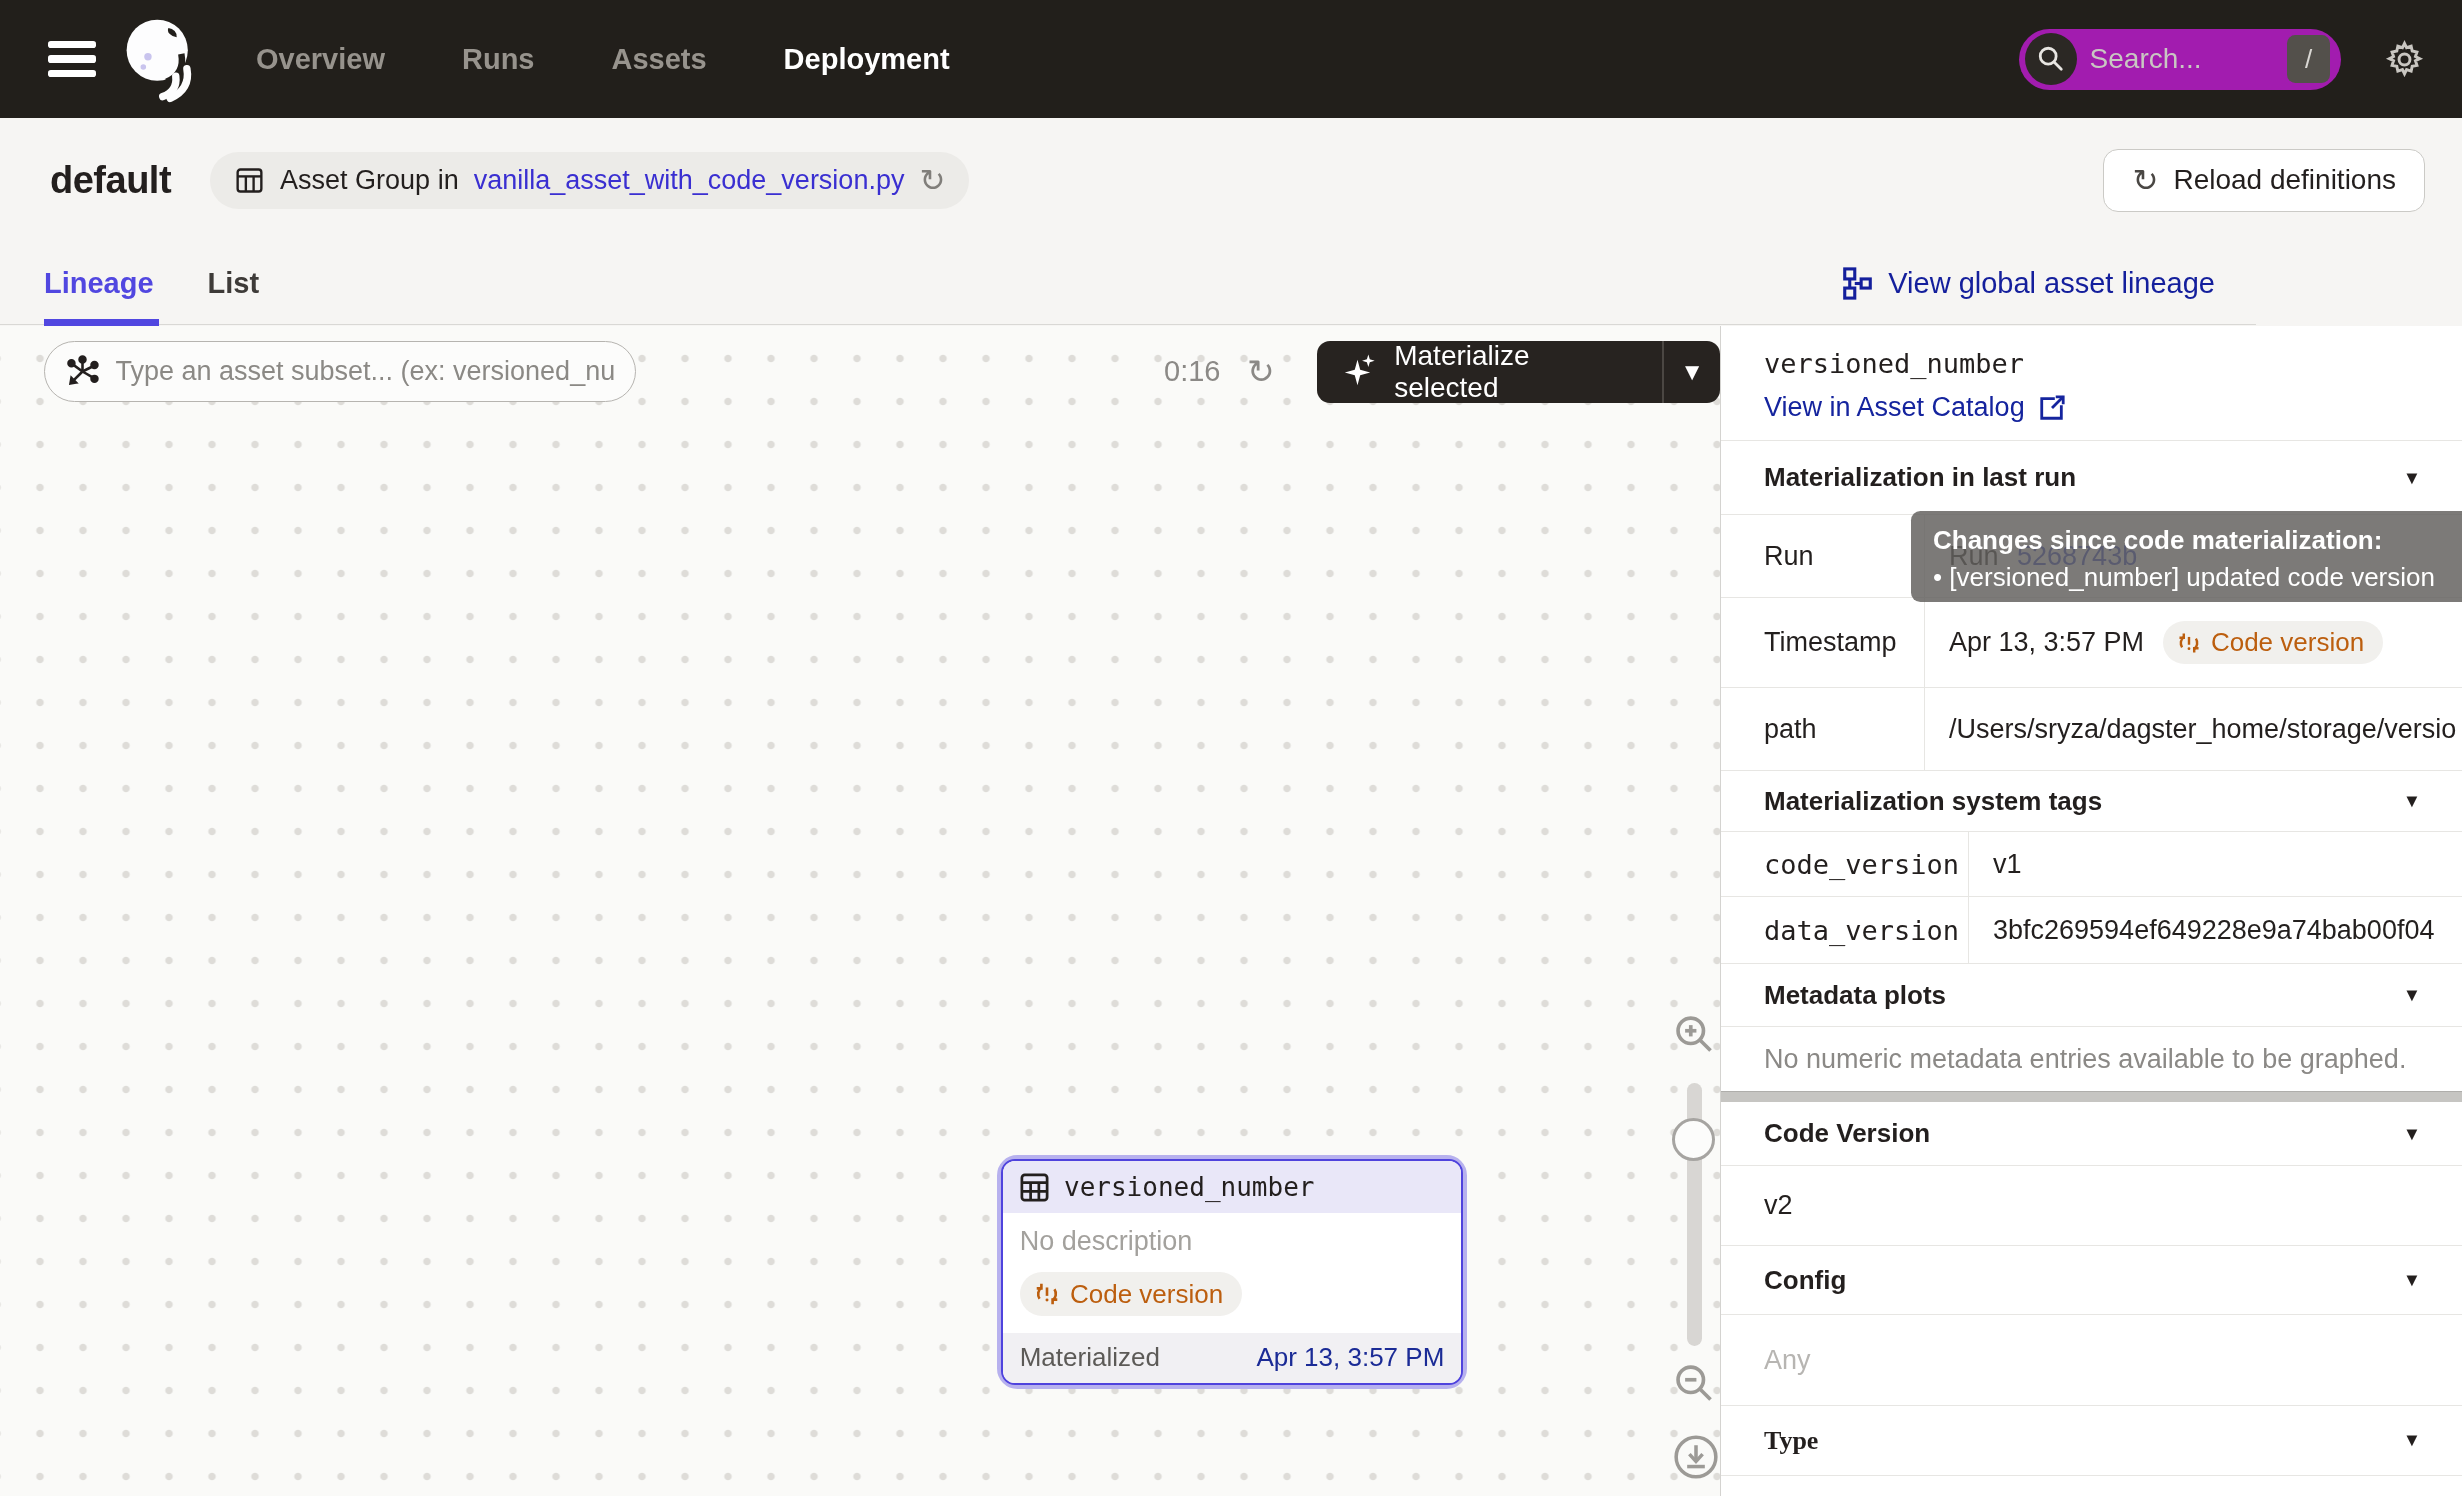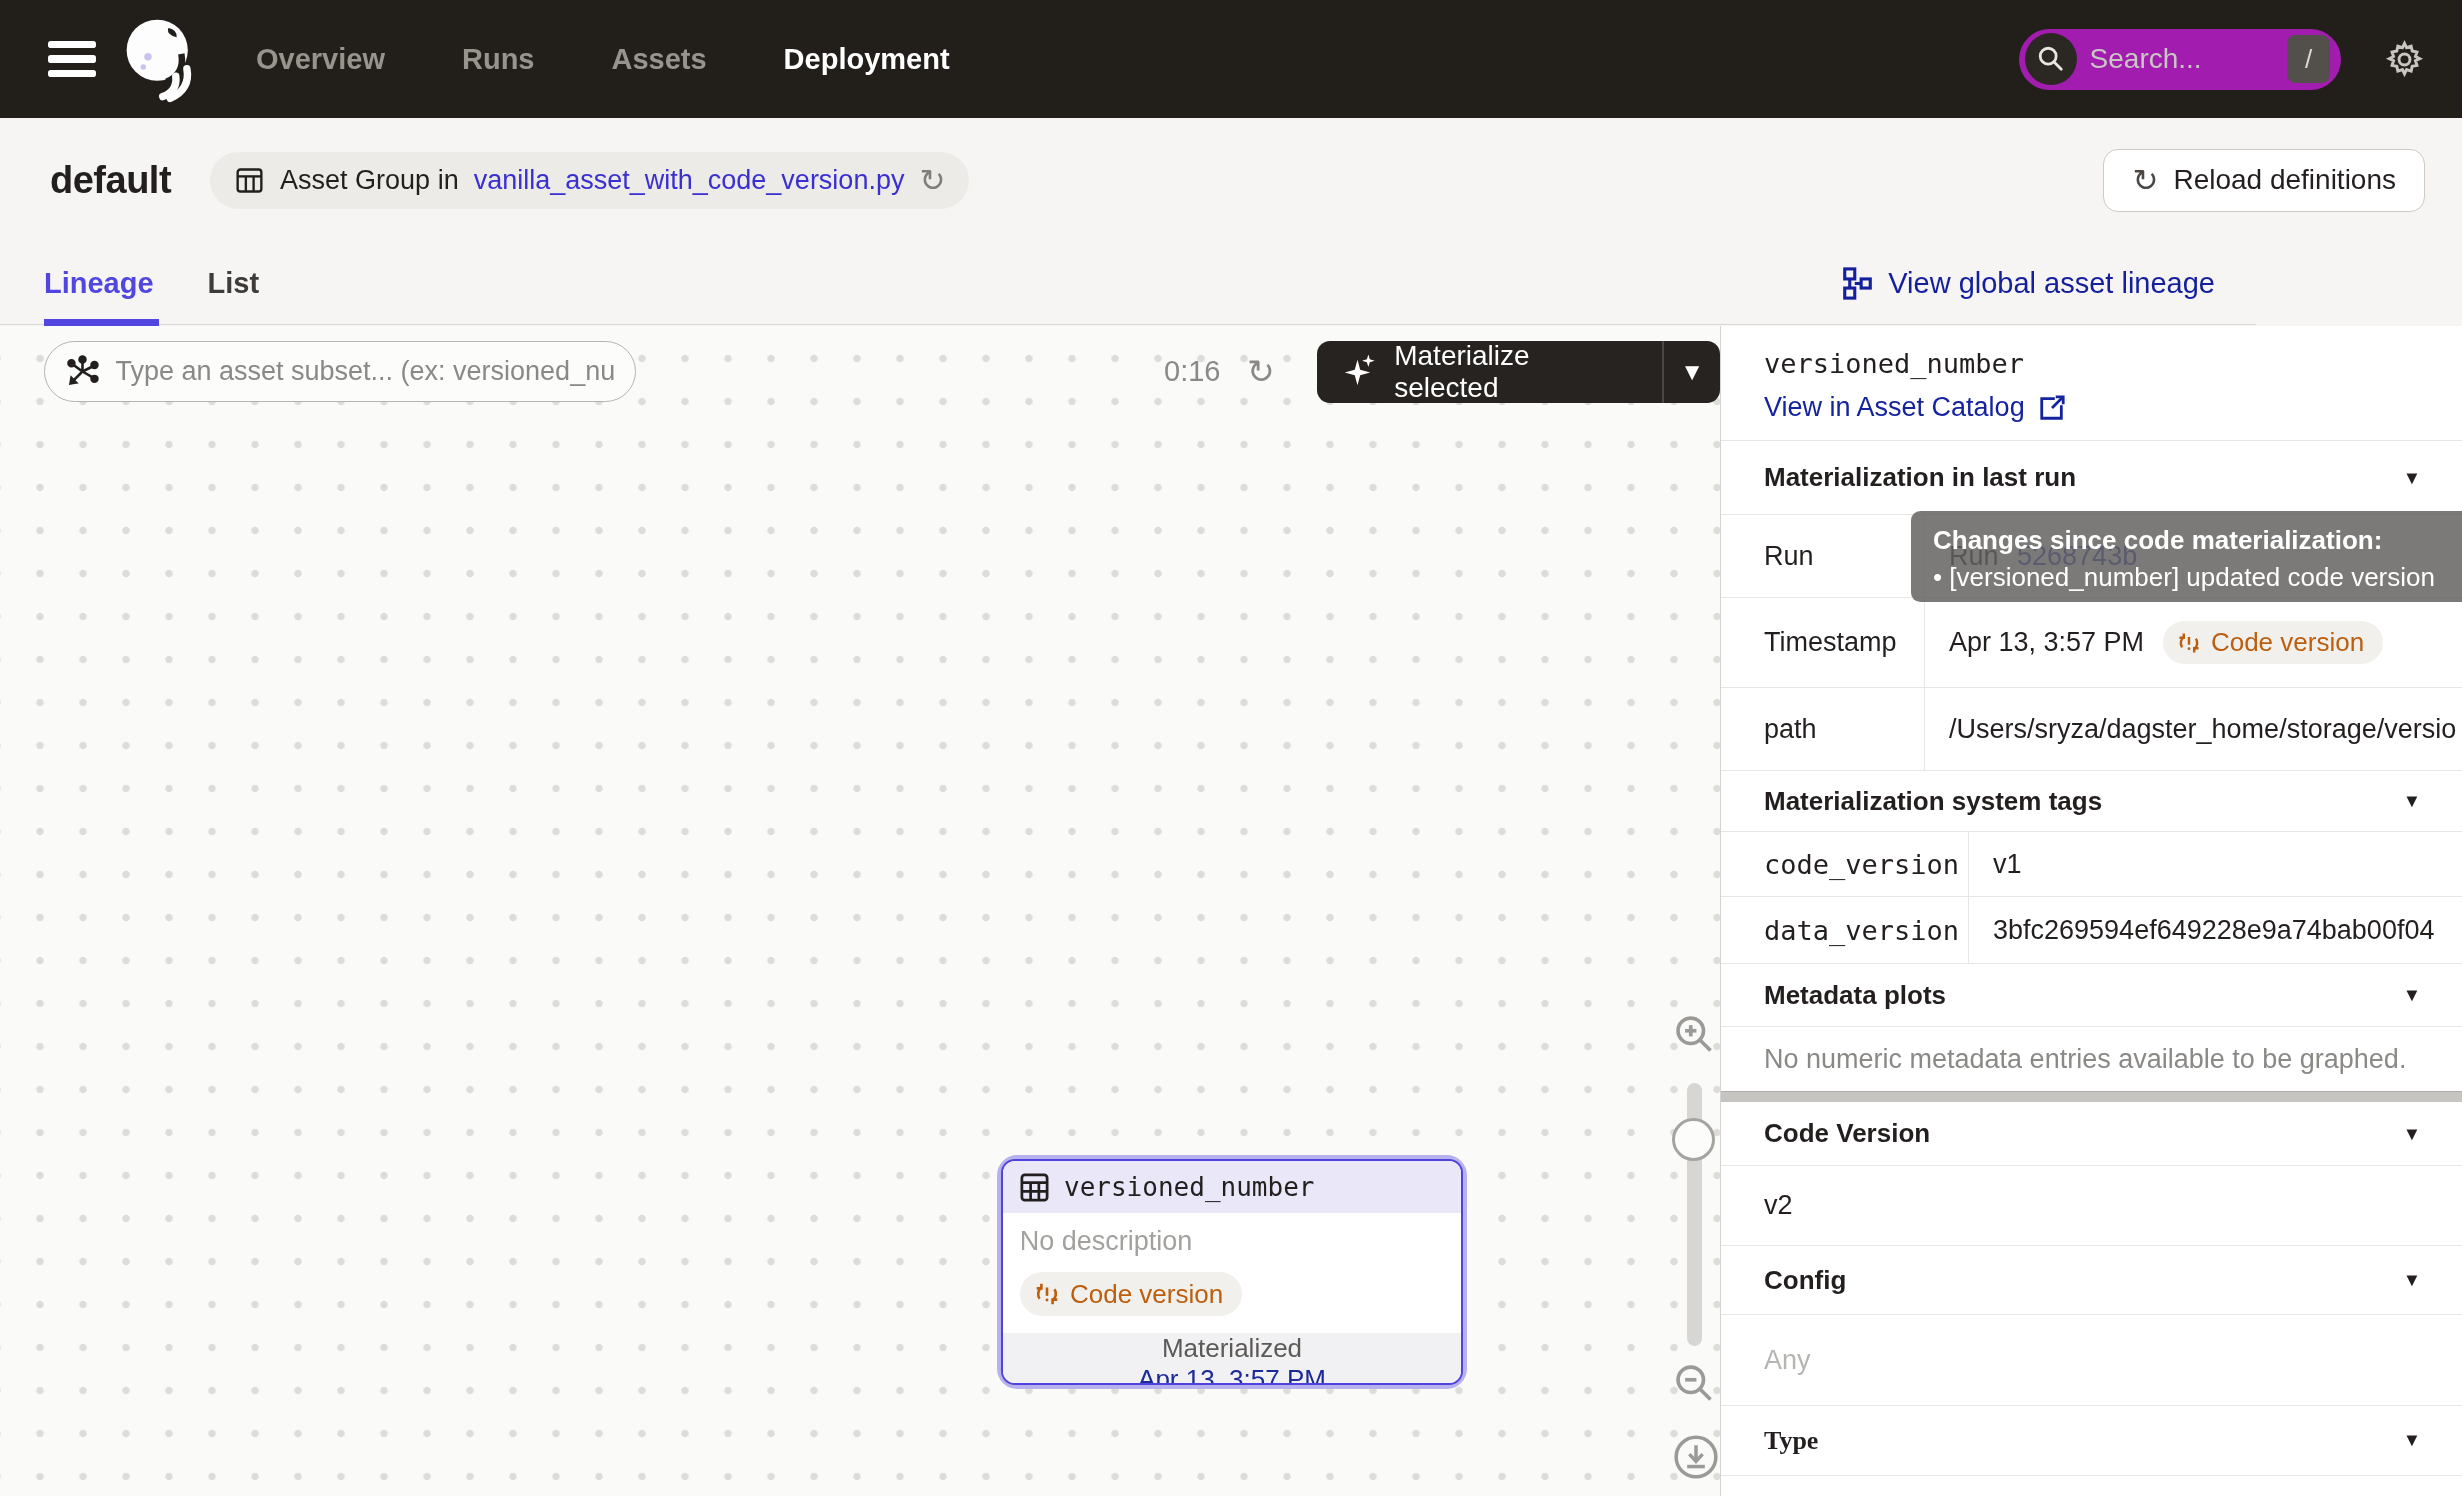--- a/index.html
+++ b/index.html
@@ -89,21 +89,21 @@
   }
   .node-inner { border:2.8px solid #4F43DD; border-radius:14px; background:#FFFFFF; overflow:hidden; }
   .node-head { height:52px; background:#E9E7F8; display:flex; align-items:center; gap:13px; padding:0 15px; }
   .node-head .name { font-size:26px; color:#231F1E; }
   .node-body { padding:13px 16.7px 16.7px; }
   .node-desc { color:#A3A19D; font-size:27px; margin-bottom:15px; }
   .chip {
     display:inline-flex; align-items:center; gap:9.3px; height:44px; padding:0 18.5px 0 13px;
     background:#F1F0ED; border-radius:22px; color:#BC5E0E; font-size:26px;
   }
-  .node-foot { height:50px; background:#F1F0F3; display:flex; align-items:center; justify-content:space-between; padding:0 16.7px; font-size:26px;flex-direction:column; }
+  .node-foot { height:50px; background:#F1F0F3; display:flex; align-items:center; justify-content:space-between; padding:0 16.7px; font-size:26px; }
   .node-foot .st { color:#5C5A57; }
   .node-foot .tm { color:#1B2B96; }
   .zslider { position:absolute; left:1687px; top:757px; width:15px; height:263px; background:#D8D6D3; border-radius:7.4px; cursor:pointer; }
   .zhandle { position:absolute; left:-15px; top:35px; width:43px; height:43px; border-radius:50%; background:#FCFCFB; border:3.7px solid #A6A4A1; }
   .zicon { position:absolute; cursor:pointer; color:#9C9A96; }
 
   
   #sidebar { position:absolute; left:1721px; top:326px; width:741px; height:1171px; background:#FFFFFF; }
   .sb-top { height:114px; padding:22px 43px 0; }
   .sb-asset { font-size:27px; }

